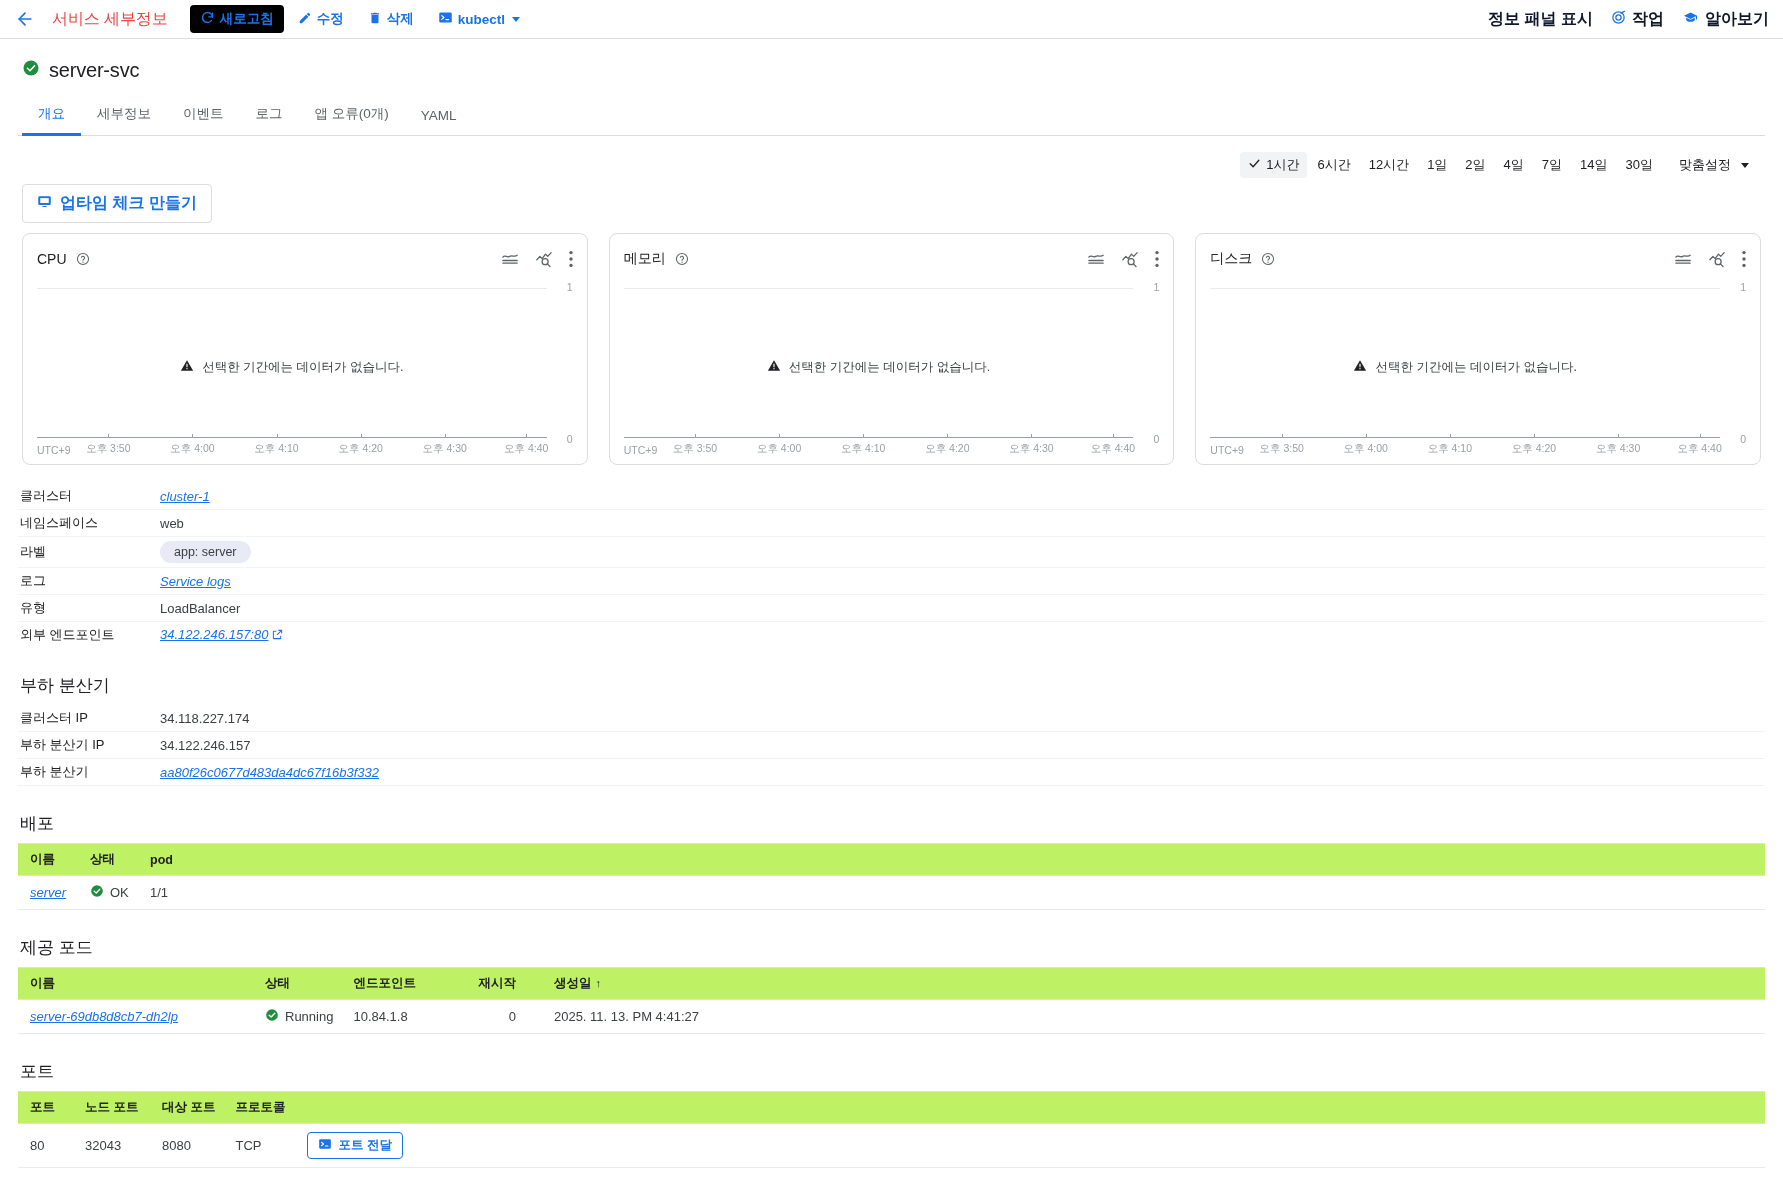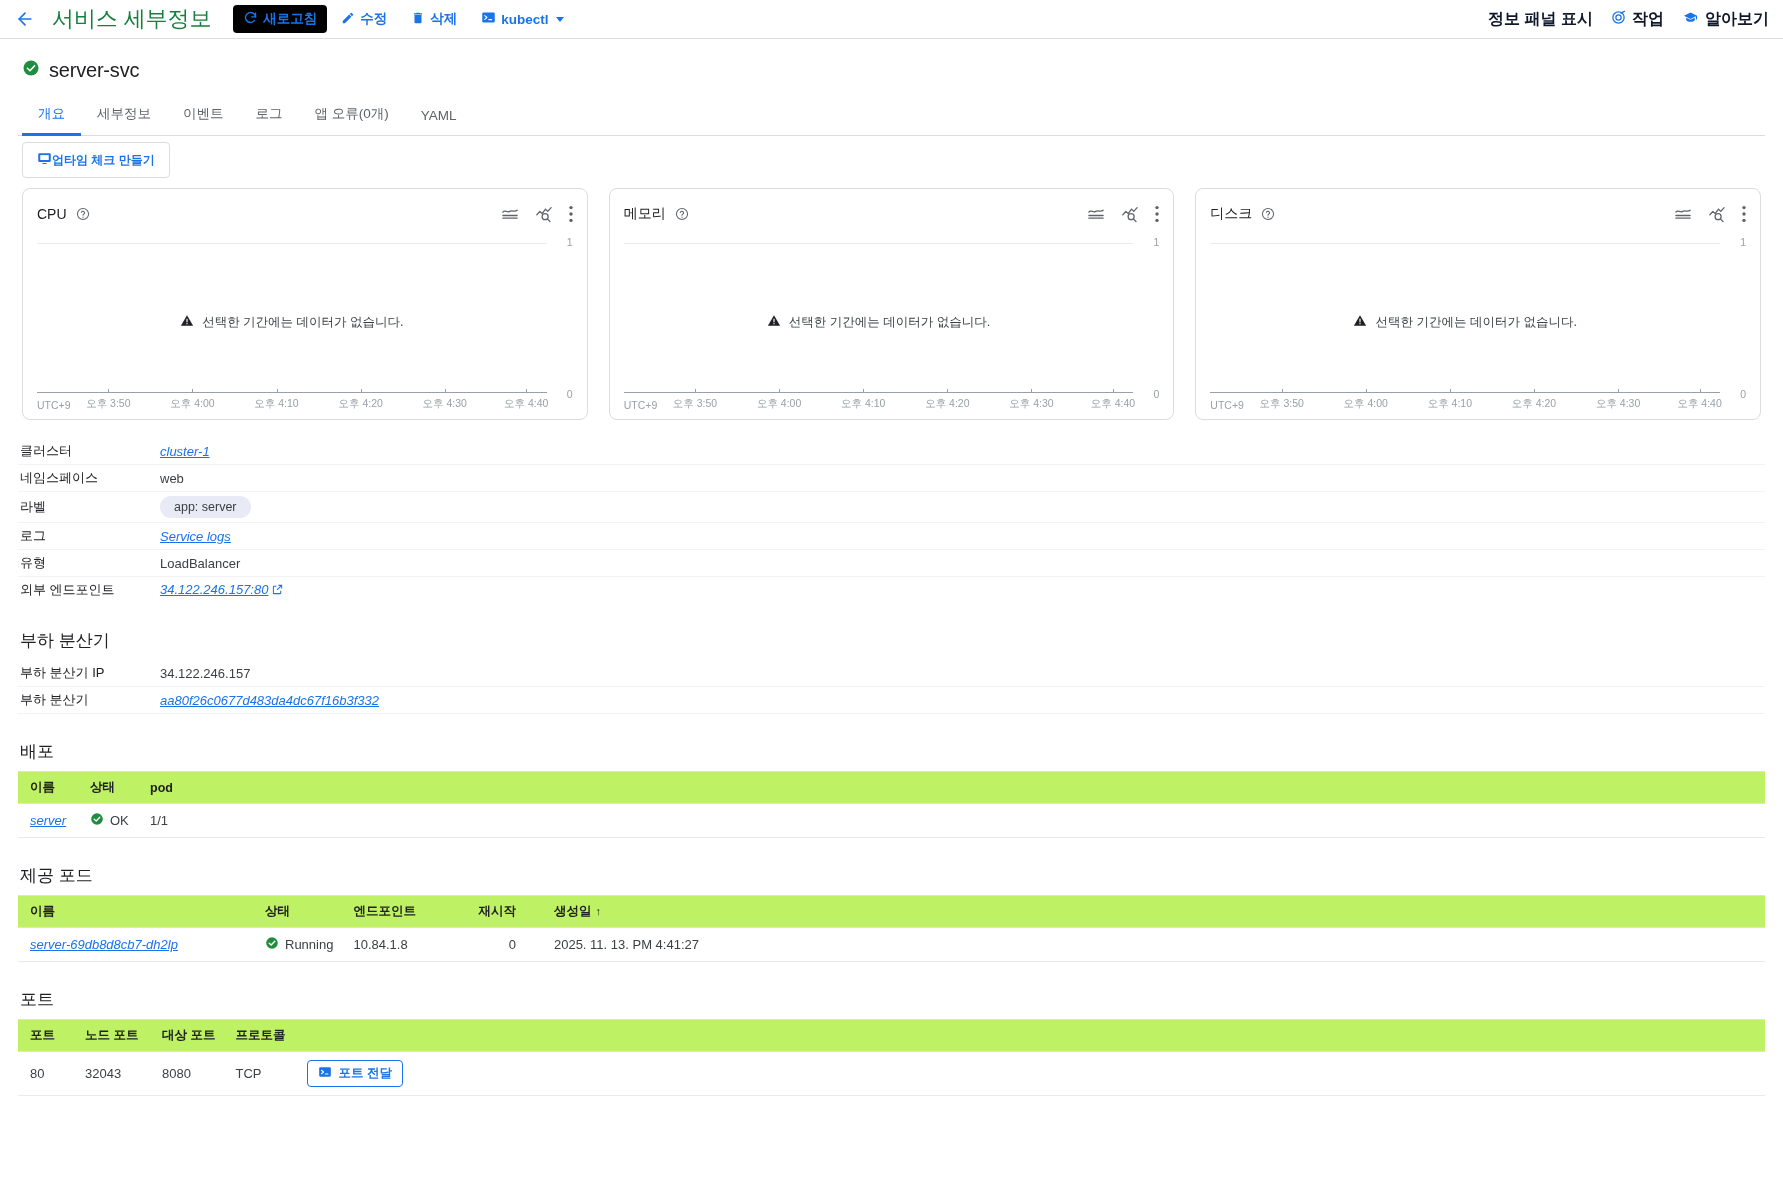--- a/index.html
+++ b/index.html
@@ -22,21 +22,21 @@
     padding: 0 14px 0 10px;
     position: relative;
   }
   .back-arrow {
     width: 30px; height: 30px;
     display: flex; align-items: center; justify-content: center;
     cursor: pointer; color: #1a73e8;
     flex: 0 0 auto;
   }
   .topbar-title {
-    font-size: 22px; color: #15803d;
+    font-size: 16px; color: #ef4444;
     margin-left: 12px; margin-right: 22px;
     letter-spacing: -.1px;
     white-space: nowrap;
   }
   .tb-actions { display: flex; align-items: center; gap: 4px; }
   .tb-btn {
     display: inline-flex; align-items: center; gap: 5px;
     font-size: 13.5px; color: #1a73e8; font-weight: 600;
     padding: 5px 10px; border-radius: 4px;
     cursor: pointer; white-space: nowrap;
@@ -101,24 +101,24 @@
     background: #f1f3f4; font-weight: 500;
     display: inline-flex; align-items: center; gap: 5px;
   }
   .trange.custom {
     display: inline-flex; align-items: center; gap: 8px;
     margin-left: 8px; font-weight: 500;
   }
 
   
   .uptime-btn {
-    display: inline-flex; align-items: center; 
+    display: inline-flex; align-items: center; gap: 8px;
     border: 1px solid #dadce0; border-radius: 4px;
     background: #fff; color: #1a73e8;
-    font-size: 12px; font-weight: 600;
+    font-size: 16px; font-weight: 600;
     padding: 8px 14px; margin: 6px 0 0 4px;
     cursor: pointer; font-family: inherit;
   }
 
   
   .charts {
     display: flex; gap: 21px; margin-top: 10px;
     padding: 0 4px;
   }
   .chart-card {
@@ -322,20 +322,42 @@
   <div class="tabs">
     <div class="tab sel">개요</div>
     <div class="tab">세부정보</div>
     <div class="tab">이벤트</div>
     <div class="tab">로그</div>
     <div class="tab">앱 오류(0개)</div>
     <div class="tab">YAML</div>
   </div>
 
   
+  <div class="timerow">
+    <div class="trange sel">
+      <span>
+        <svg width="13" height="13" viewBox="0 0 24 24" fill="none" stroke="#202124" stroke-width="2.4" stroke-linecap="round" stroke-linejoin="round">
+            <polyline points="4 12.5 9.5 18 20 6"></polyline>
+          </svg>
+      </span>
+      <span>1시간</span>
+    </div>
+    <div class="trange">6시간</div>
+    <div class="trange">12시간</div>
+    <div class="trange">1일</div>
+    <div class="trange">2일</div>
+    <div class="trange">4일</div>
+    <div class="trange">7일</div>
+    <div class="trange">14일</div>
+    <div class="trange">30일</div>
+    <div class="trange custom">
+      <span>맞춤설정</span>
+      <span class="caret" style="border-top-color:#202124"></span>
+    </div>
+  </div>
 
   
   <button class="uptime-btn">
     <span>
       <svg width="15" height="15" viewBox="0 0 24 24">
           <rect x="2" y="3.5" width="20" height="14" rx="2" fill="#1a73e8"></rect>
           <rect x="5.2" y="6.6" width="13.6" height="7.8" fill="#fff"></rect>
           <rect x="8.5" y="19" width="7" height="1.8" rx="0.9" fill="#1a73e8"></rect>
         </svg>
     </span>
@@ -580,20 +602,24 @@
               </svg></span>
       </td>
     </tr>
   </tbody>
     </table>
 
   
   <div class="sec-title">부하 분산기</div>
   <table class="detail-table" style="margin-top:0">
     <tbody>
+        <tr>
+      <td class="k">클러스터 IP</td>
+      <td class="v">34.118.227.174</td>
+    </tr>
     <tr>
       <td class="k">부하 분산기 IP</td>
       <td class="v">34.122.246.157</td>
     </tr>
     <tr>
       <td class="k">부하 분산기</td>
       <td class="v"><a>aa80f26c0677d483da4dc67f16b3f332</a></td>
     </tr>
   </tbody>
     </table>

